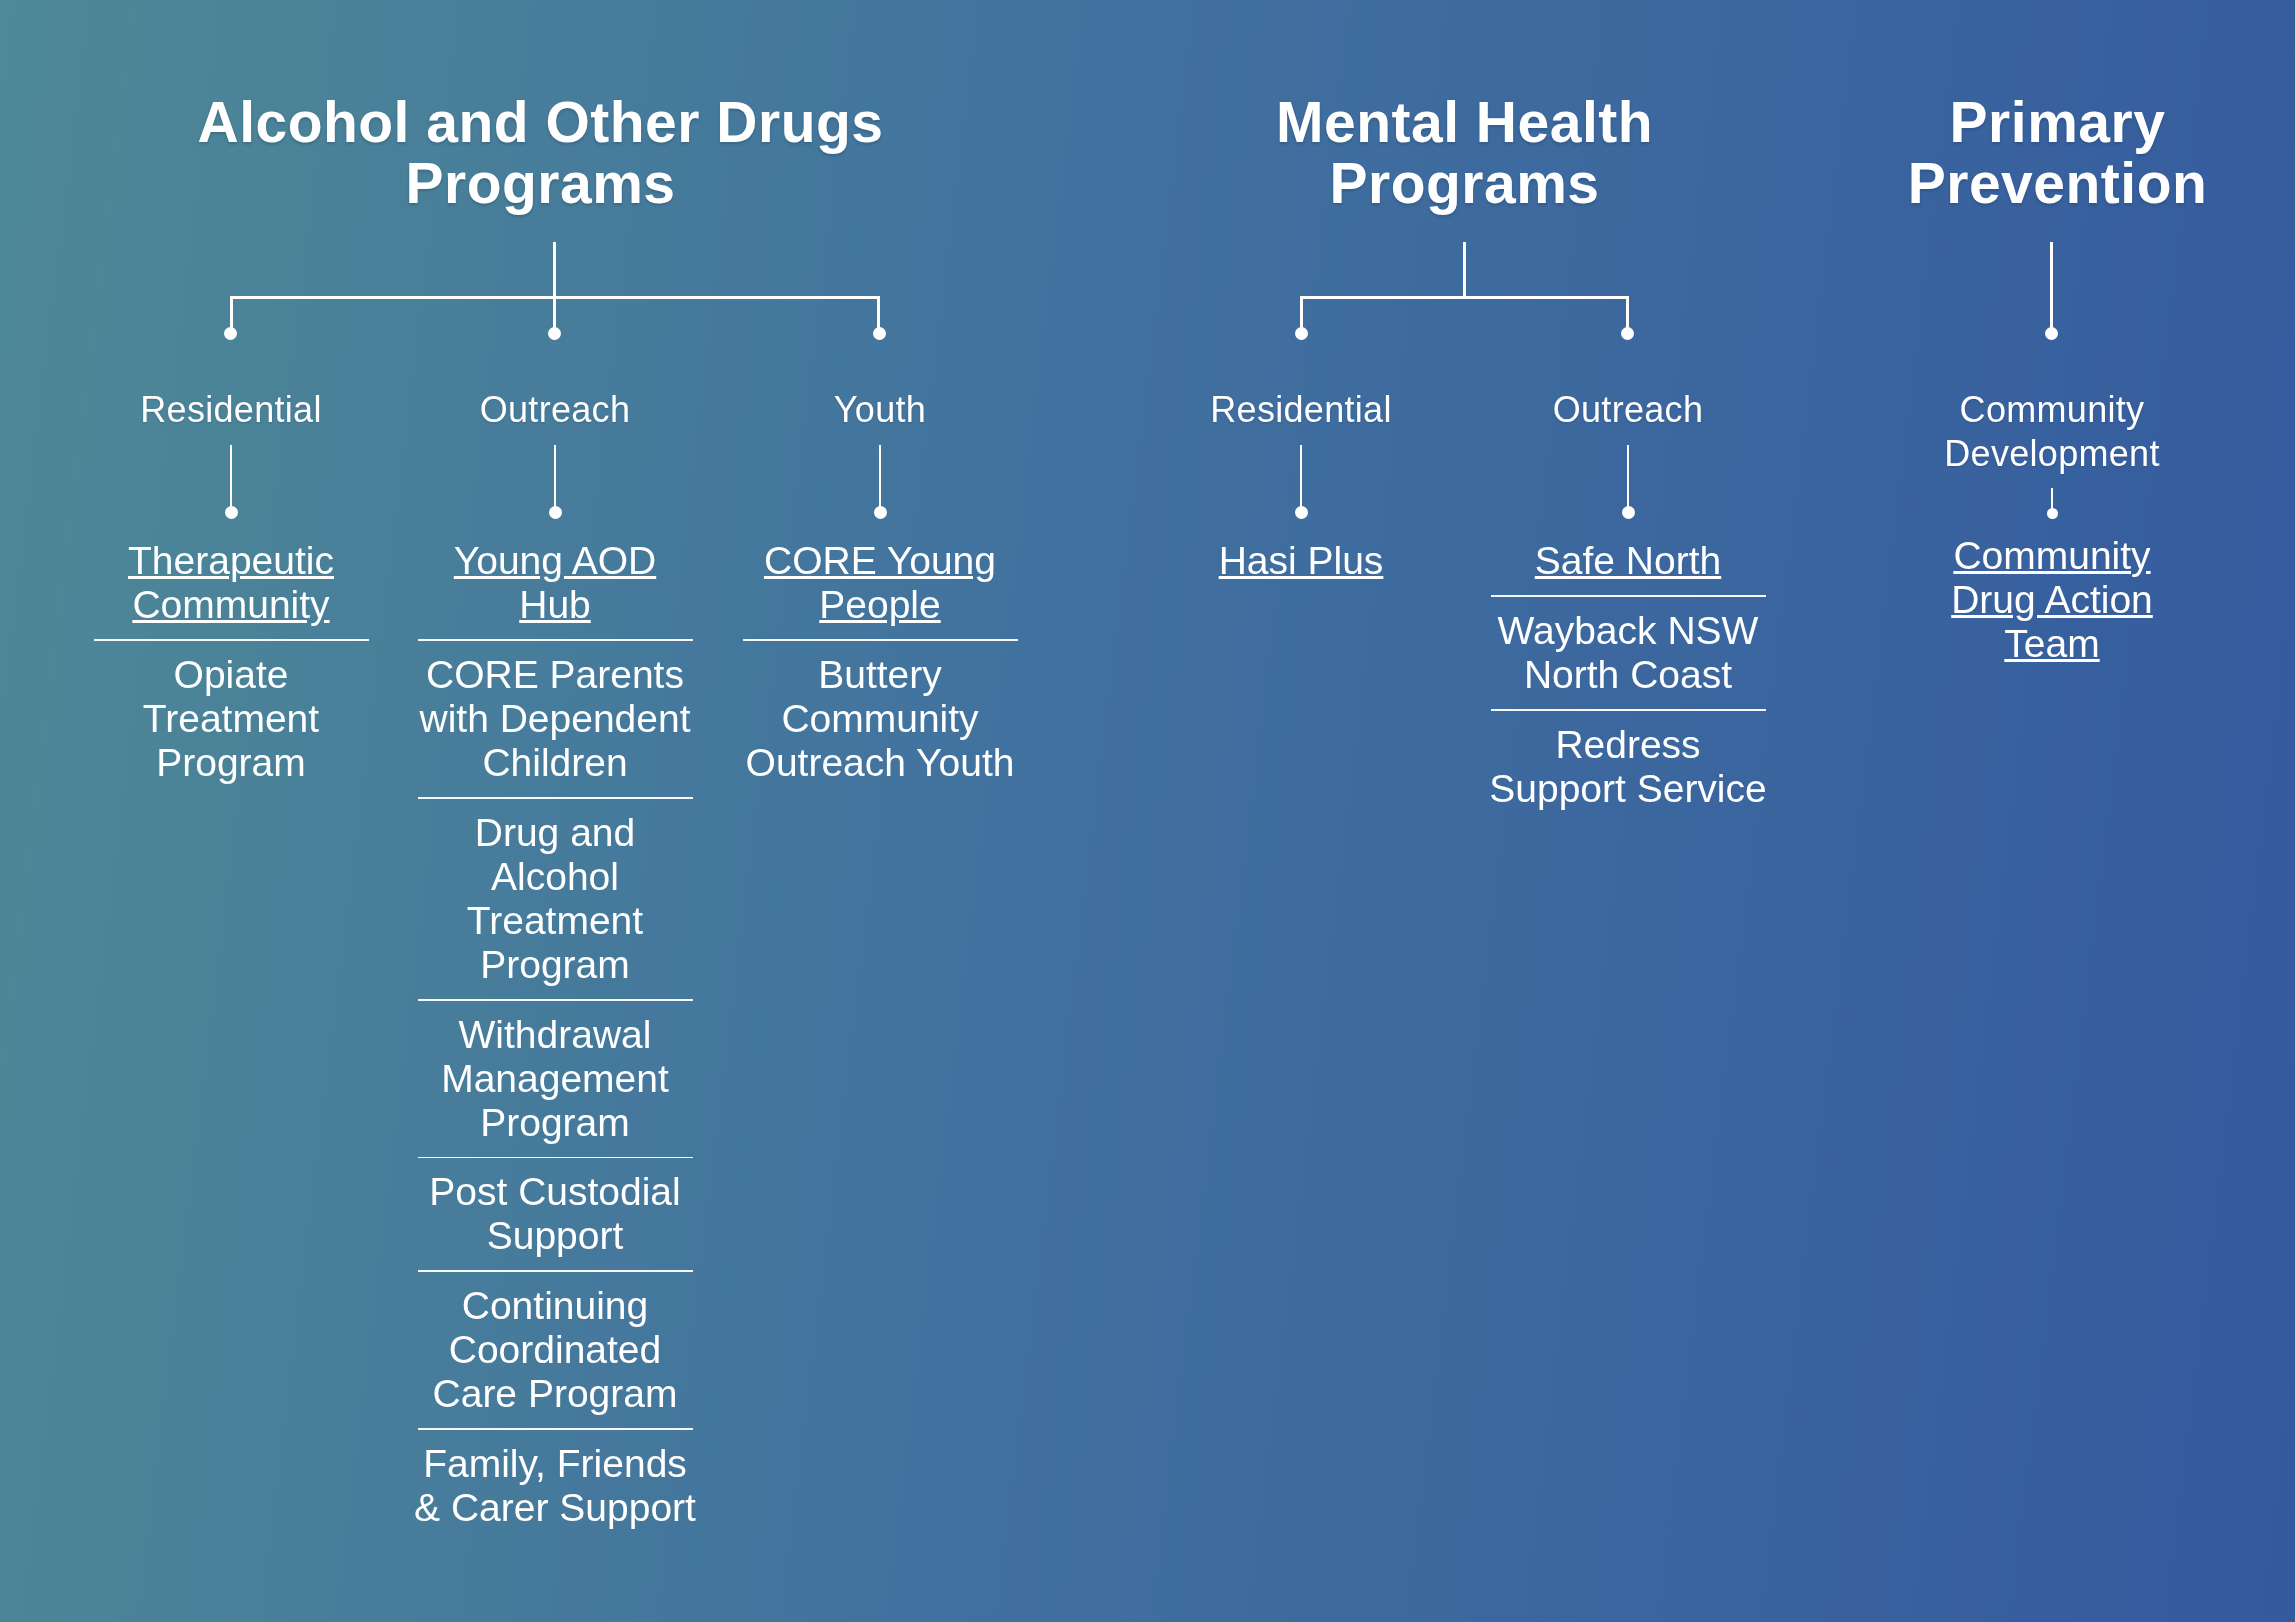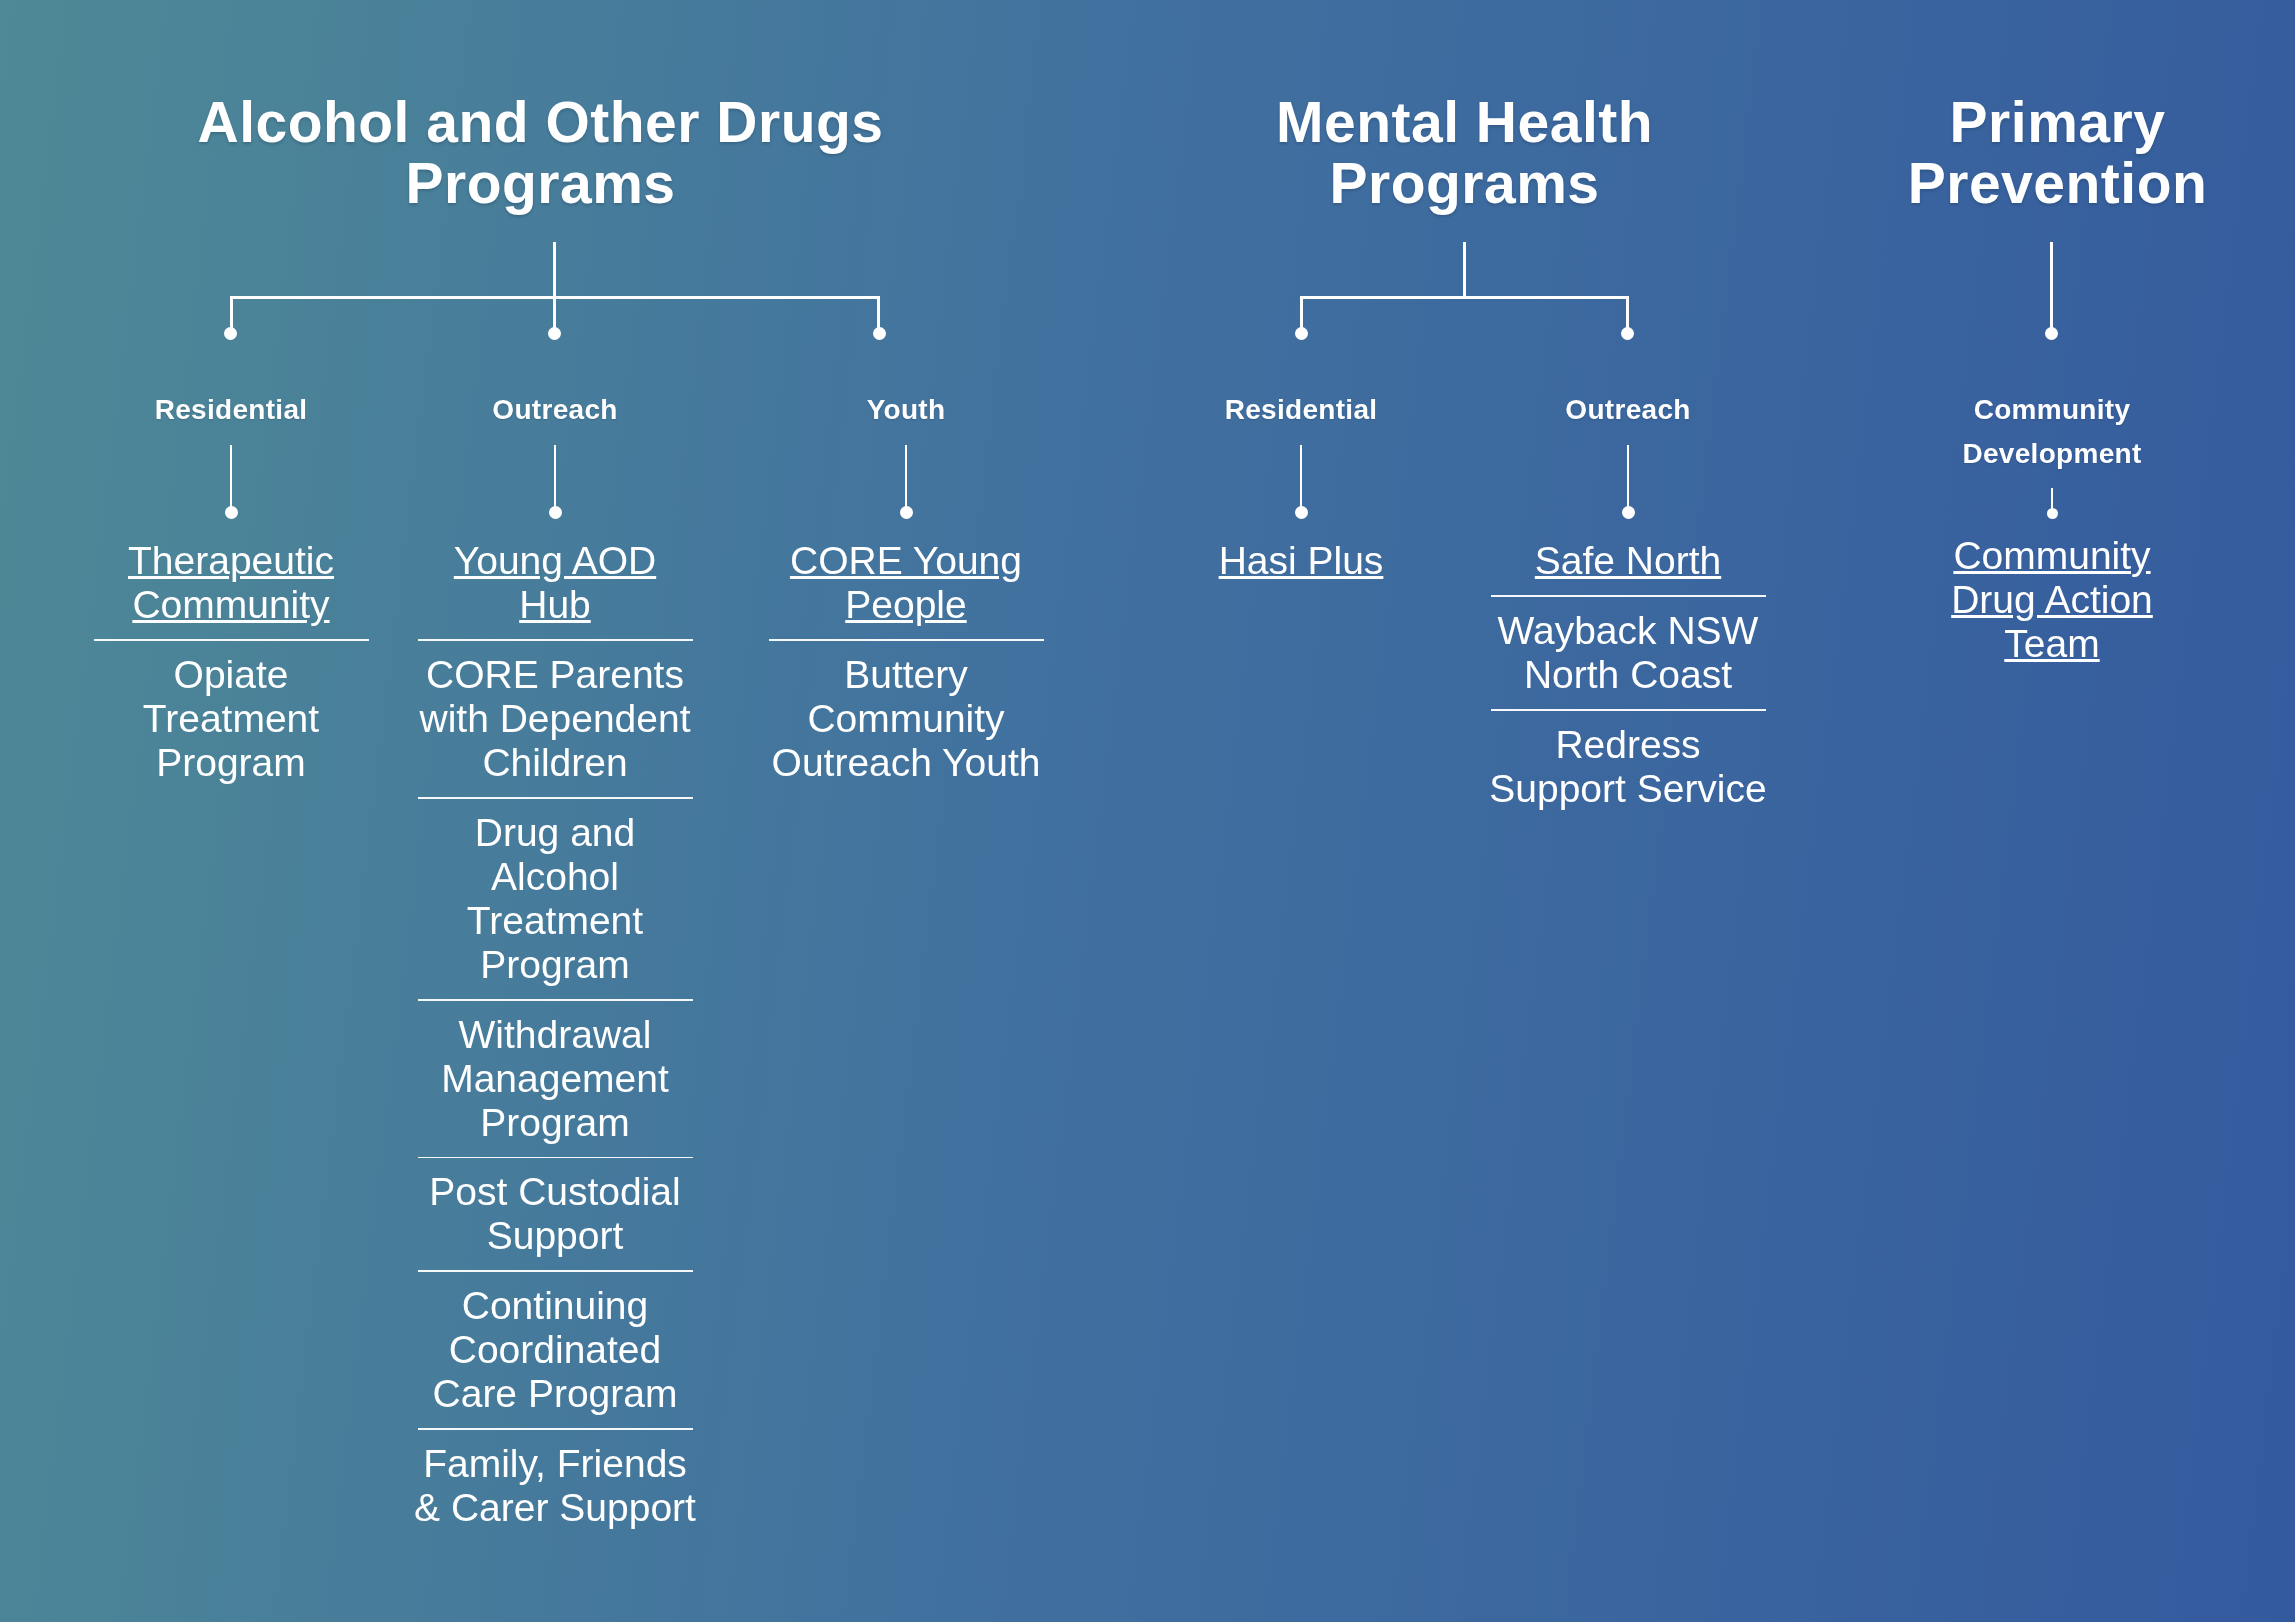--- a/index.html
+++ b/index.html
@@ -35,27 +35,27 @@
     position:absolute;width:13px;height:13px;border-radius:50%;
     background:var(--line);
   }
 
   .col{
     position:absolute;top:388px;width:294px;
     display:flex;flex-direction:column;align-items:center;
   }
   .c-aod-res{left:84px;}
   .c-aod-out{left:408px;}
-  .c-aod-youth{left:759px;}
+  .c-aod-youth{left:733px;}
   .c-mh-res{left:1154px;}
   .c-mh-out{left:1481px;}
   .c-pp{left:1905px;}
 
   .col-label{
-    font-size:28px;font-weight:700;line-height:44px;
+    font-size:36px;font-weight:400;line-height:44px;
     text-align:center;white-space:pre-line;
     letter-spacing:0.3px;
     text-shadow:0 0.9px 1.8px rgba(15,35,60,.18);
   }
   .col-drop{width:2.8px;height:62px;margin-top:13px;background:var(--line);}
   .col-dot{width:13px;height:13px;border-radius:50%;margin-top:-0.9px;background:var(--line);}
   .c-pp .col-drop{height:21px;margin-top:12px;}
   .c-pp .col-dot{width:11px;height:11px;}
 
   .item{

